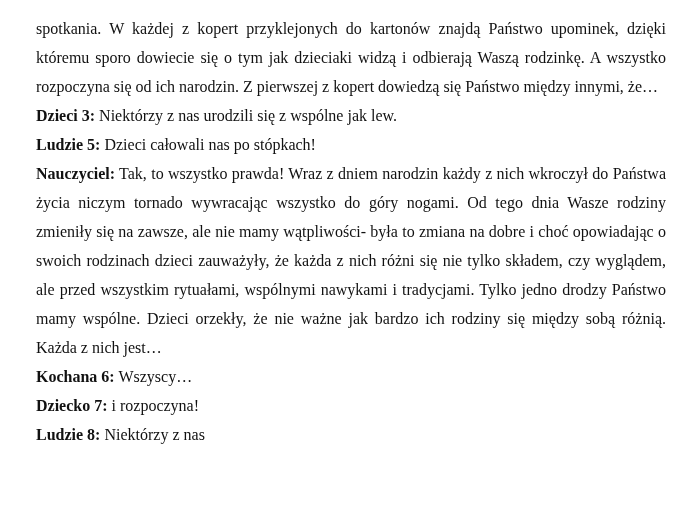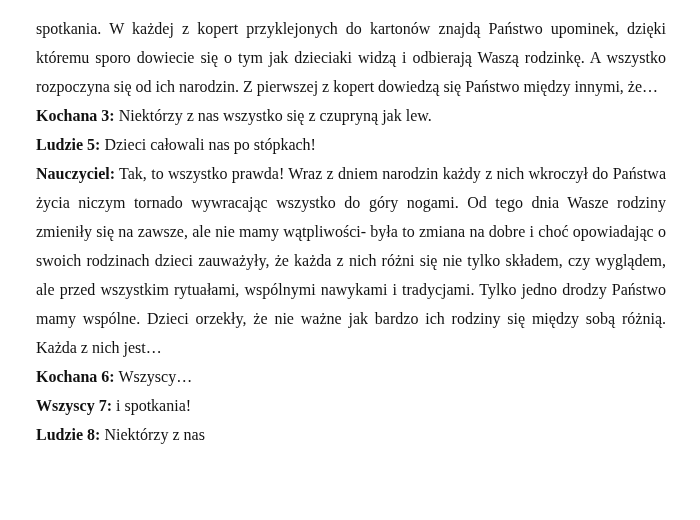--- a/index.html
+++ b/index.html
@@ -12,26 +12,26 @@
   .para { margin: 0; line-height: 29px; text-align: justify; text-align-last: left; }
   .line { margin: 0; line-height: 29px; white-space: nowrap; }
   .speaker { font-weight: bold; }
 </style>
 </head>
 <body>
 
 <div class="page">
   <p class="para">spotkania. W każdej z kopert przyklejonych do kartonów znajdą Państwo upominek, dzięki któremu sporo dowiecie się o tym jak dzieciaki widzą i odbierają Waszą rodzinkę. A wszystko rozpoczyna się od ich narodzin. Z pierwszej z kopert dowiedzą się Państwo między innymi, że…</p>
 
-  <p class="line"><span class="speaker">Kochana 3:</span><span> Niektórzy z nas wszystko się z czupryną jak lew.</span></p>
+  <p class="line"><span class="speaker">Dzieci 3:</span><span> Niektórzy z nas urodzili się z wspólne jak lew.</span></p>
 
 
   <p class="line"><span class="speaker">Ludzie 5:</span><span> Dzieci całowali nas po stópkach!</span></p>
 
   <p class="para"><span class="speaker">Nauczyciel:</span><span> Tak, to wszystko prawda! Wraz z dniem narodzin każdy z nich wkroczył do Państwa życia niczym tornado wywracając wszystko do góry nogami. Od tego dnia Wasze rodziny zmieniły się na zawsze, ale nie mamy wątpliwości- była to zmiana na dobre i choć opowiadając o swoich rodzinach dzieci zauważyły, że każda z nich różni się nie tylko składem, czy wyglądem, ale przed wszystkim rytuałami, wspólnymi nawykami i tradycjami. Tylko jedno drodzy Państwo mamy wspólne. Dzieci orzekły, że nie ważne jak bardzo ich rodziny się między sobą różnią. Każda z nich jest…</span></p>
 
 
   <p class="line"><span class="speaker">Kochana 6:</span><span> Wszyscy…</span></p>
 
-  <p class="line"><span class="speaker">Wszyscy 7:</span><span> i spotkania!</span></p>
+  <p class="line"><span class="speaker">Dziecko 7:</span><span> i rozpoczyna!</span></p>
 
   <p class="line"><span class="speaker">Ludzie 8:</span><span> Niektórzy z nas</span></p>
 </div>
 
 </body></html>

